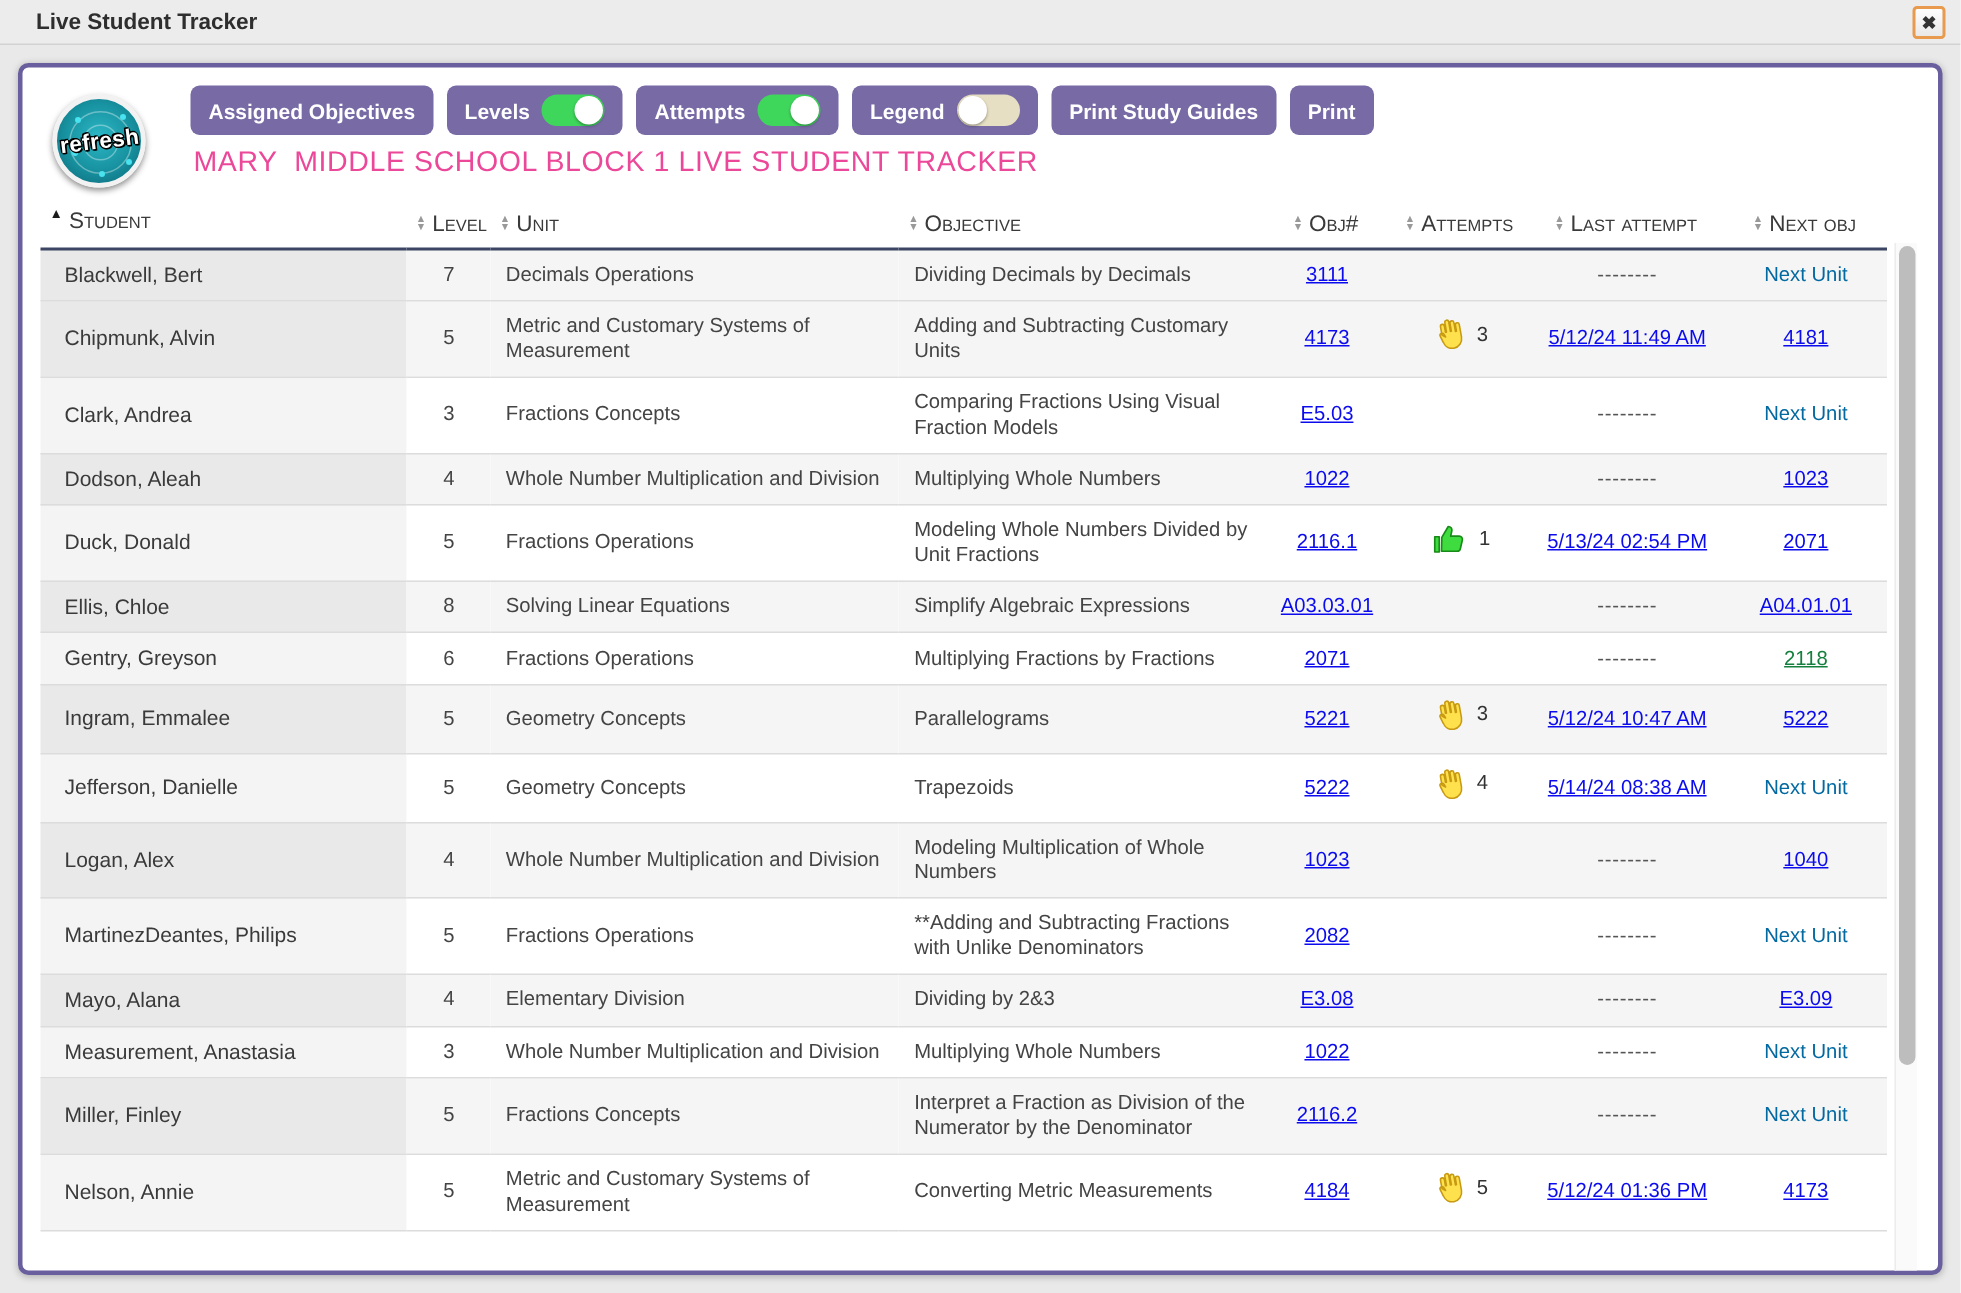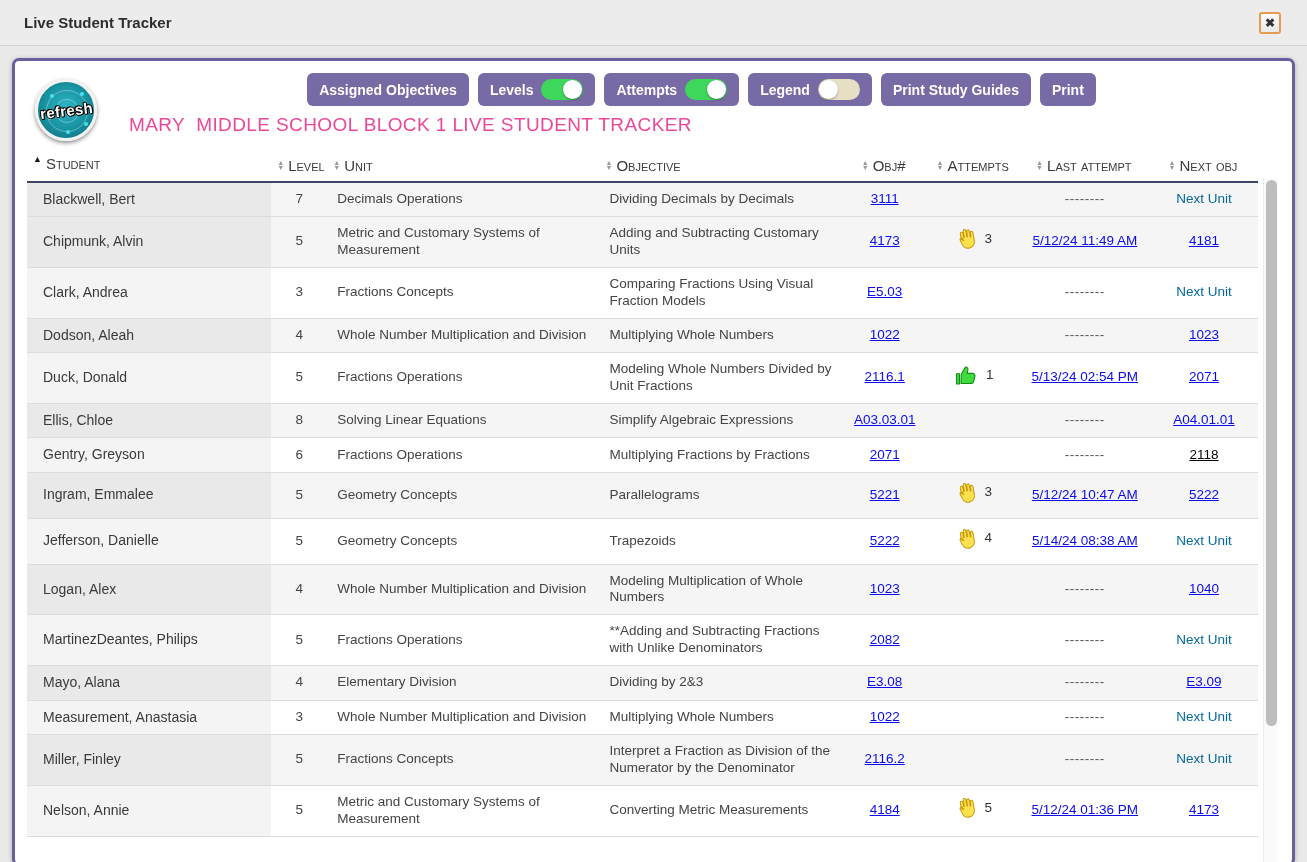--- a/index.html
+++ b/index.html
@@ -4,22 +4,22 @@
 <style>
   * { box-sizing: border-box; margin: 0; padding: 0; }
   html,body { width:1307px; height:862px; }
   body {
     font-family: "Liberation Sans", sans-serif;
     background:#e9e9e9;
     overflow:hidden;
   }
   
   .titlebar {
-    height:46px; background:#ececec; border-bottom:1px solid #d2d2d2;
-    display:flex; align-items:center; padding:0 26px 0 24px;
+    height:30px; background:#ececec; border-bottom:1px solid #d2d2d2;
+    display:flex; align-items:center; padding:0 10px 0 24px;
   }
   .titlebar-title { font-size:15px; font-weight:bold; color:#2e2e2e; flex:1; }
   .close-btn {
     width:22px; height:22px; border:2px solid #e89b4f; border-radius:3px;
     background:linear-gradient(#fdfdfd,#e9e9e9); cursor:pointer;
     display:flex; align-items:center; justify-content:center;
     font-size:12px; font-weight:bold; color:#333; line-height:1;
   }
   
   .modal {
@@ -44,21 +44,21 @@
   .logo::after  { width:22px; height:22px; left:17px; top:17px; }
   .logo-dots { position:absolute; width:4px; height:4px; border-radius:50%; background:#49e2ef;
     left:12px; top:12px;
     box-shadow: 30px -2px 0 #49e2ef, 16px 36px 0 #49e2ef, -2px 22px 0 #49e2ef, 34px 28px 0 #49e2ef; }
   .logo-text {
     position:relative; z-index:2; color:#fff; font-weight:bold; font-size:15px;
     transform:rotate(-7deg); letter-spacing:.3px;
     text-shadow:-1px 0 0 #000,1px 0 0 #000,0 -1px 0 #000,0 1px 0 #000,-1px -1px 0 #000,1px 1px 0 #000;
   }
   
-  .toolbar { display:flex; justify-content:center; gap:9px; }
+  .toolbar { display:flex; justify-content:flex-start; gap:9px; }
   .tb-btn {
     background:#776aa5; color:#fff; font-family:"Liberation Sans",sans-serif;
     font-size:14px; font-weight:bold; border:0; border-radius:6px;
     padding:6px 12px; cursor:pointer; display:inline-flex; align-items:center; gap:8px;
     white-space:nowrap;
   }
   .switch {
     display:inline-block; width:42px; height:21px; border-radius:11px; position:relative;
   }
   .switch .knob {
@@ -92,21 +92,21 @@
   tbody td {
     font-size:13.5px; color:#444; padding:8px 10px; border-bottom:1px solid #dcdcdc;
     vertical-align:middle; line-height:1.25;
   }
   tbody tr.striped td { background:#f5f5f5; }
   tbody td.cell-student { background:rgba(0,0,0,.045); color:#3a3a3a; font-size:14px; padding-left:16px;margin-left:24px; }
   tbody tr.striped td.cell-student { background:#e9e9e9; }
   tbody td.center { text-align:center; }
   .dashes { color:#555; letter-spacing:.5px; }
   a.cell-link { color:#0b0bee; text-decoration:underline; white-space:nowrap; }
-  a.cell-link.visited { color:#000000;margin-top:20px; }
+  a.cell-link.visited { color:#15803d;margin-top:20px; }
   .plain-next { color:#0369a1; white-space:nowrap; }
   .attempt-wrap { display:inline-flex; align-items:center; gap:8px; }
   .attempt-count { font-size:13.5px; color:#333; }
   
   .scrollbar {
     position:absolute; right:0; top:32px; bottom:-748px; width:15px;
     background:#fafafa; border-left:1px solid #ececec;
   }
   .scroll-thumb {
     position:absolute; top:2px; left:2px; width:11px; height:546px;

